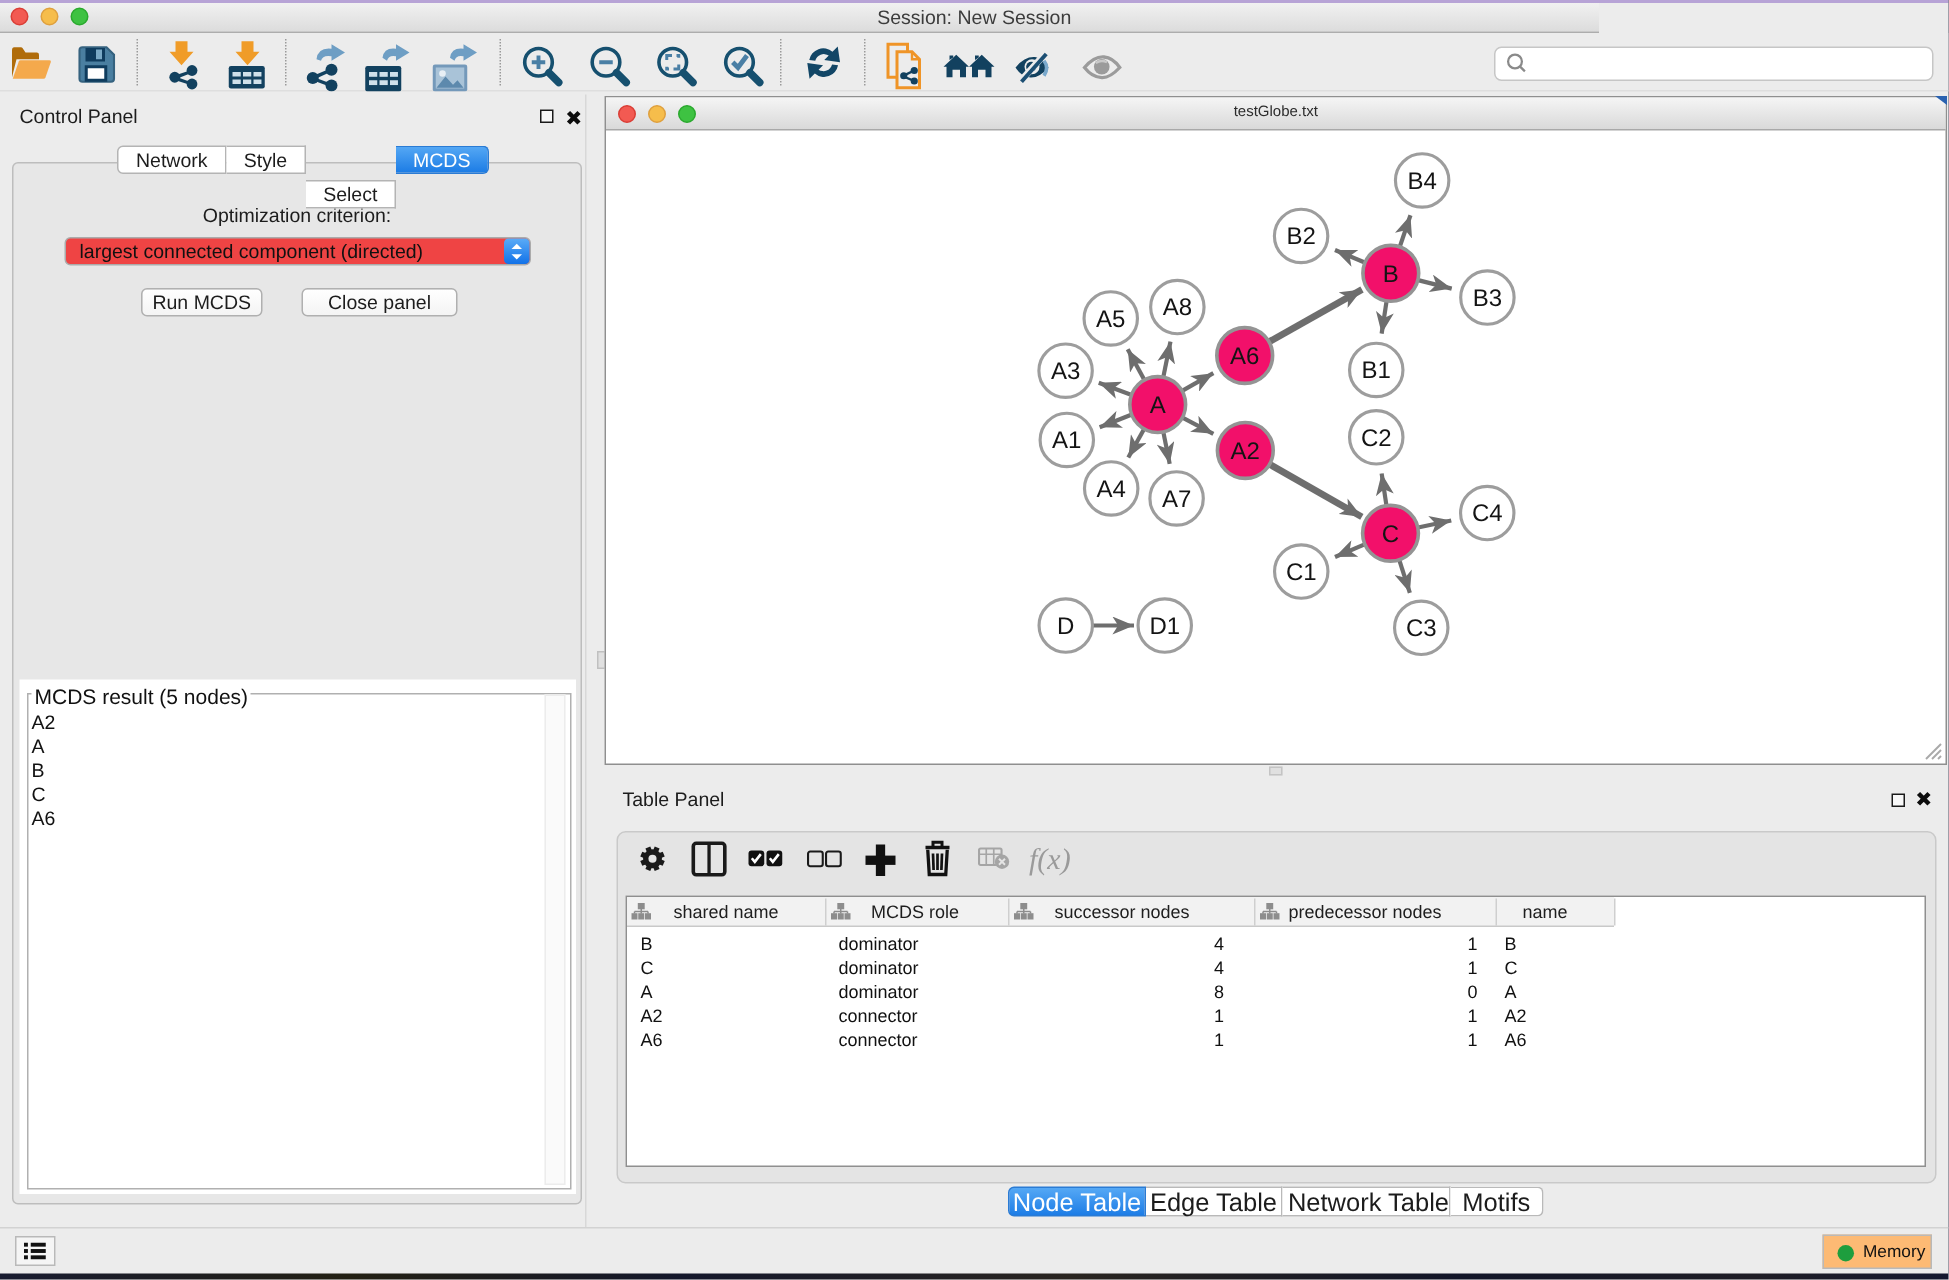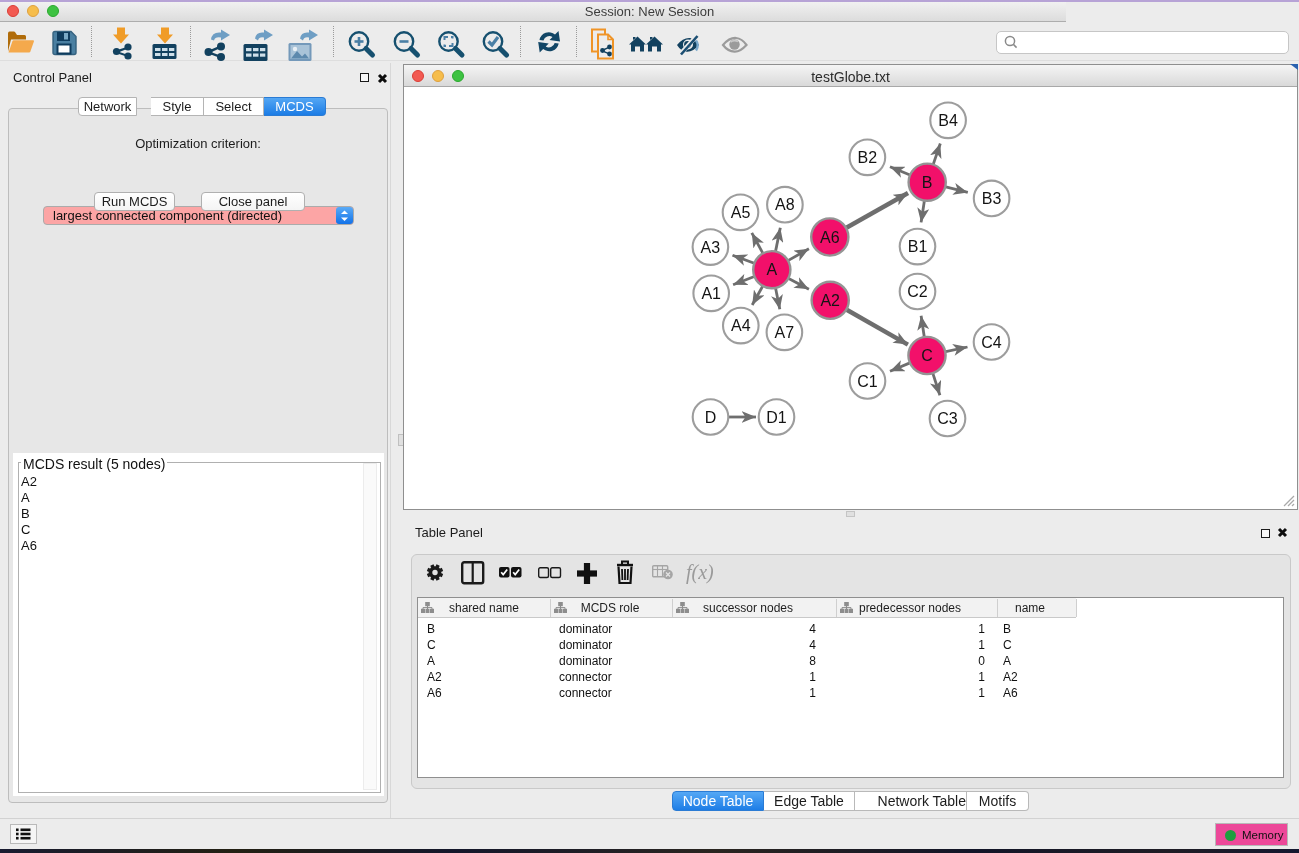--- a/index.html
+++ b/index.html
@@ -22,58 +22,58 @@
   border:1px solid #c6c6c6; border-radius:5px; }
 
 #cp-title { position:absolute; left:13px; top:70px; font-size:13px; color:#1c1c1c; }
 .floatbtn { position:absolute; width:9px; height:9px; border:1.5px solid #1a1a1a; background:#f8f8f8; }
 #tabpane { position:absolute; left:8px; top:108px; width:380px; height:695px;
   background:#e7e7e7; border:1px solid #bdbdbd; border-radius:4px; }
 .tab { position:absolute; top:97px; height:19px; background:#fff; border:1px solid #b4b4b4;
   font-size:13px; color:#1c1c1c; text-align:center; line-height:18px; z-index:5; }
 .tabsel { background:linear-gradient(#54a7f4,#1c7ce5); color:#fff; border-color:#2a7bd4; }
 #opt-label { position:absolute; left:0px; top:136px; width:396px; text-align:center; font-size:13px; color:#1c1c1c;}
-#dropdown { position:absolute; left:43px; top:158px; width:311px; height:19px; background:#fca5a5;
-  border:1px solid #ababab; border-radius:4px; font-size:13px; color:#111; line-height:17px; padding-left:9px;margin-top:48px; }
+#dropdown { position:absolute; left:43px; top:158px; width:311px; height:19px; background:#ef4444;
+  border:1px solid #ababab; border-radius:4px; font-size:13px; color:#111; line-height:17px; padding-left:9px; }
 #dd-step { position:absolute; right:0px; top:0px; width:17px; height:17px; border-radius:3px;
   background:linear-gradient(#5aabf7,#1272e8); }
 .btn { position:absolute; top:192px; height:19px; background:linear-gradient(#ffffff,#f4f4f4); border:1px solid #b0b0b0;
   border-radius:4px; font-size:13px; color:#1c1c1c; text-align:center; line-height:17px; }
 #gb-white { position:absolute; left:13px; top:453px; width:371px; height:343px; background:#fff; }
 #gb-border { position:absolute; left:18px; top:462px; width:363px; height:331px; border:1px solid #b0b0b0; }
 #grouplabel { position:absolute; left:21px; top:456px; font-size:14px; color:#111; background:#fff; padding:0 2px; }
 #mcds-list { position:absolute; left:21px; top:474px; font-size:13px; color:#111; line-height:16px; }
 #list-scroll { position:absolute; left:363px; top:463px; width:14px; height:327px; background:#fafafa; border:1px solid #ececec;}
 
 #vdiv { position:absolute; left:390px; top:63px; width:1px; height:755px; background:#d8d8d8; }
 #vgrip { position:absolute; left:398px; top:434px; width:6px; height:12px; background:#e0e0e0; border:1px solid #c0c0c0;}
 
 #netwin { position:absolute; left:403px; top:64px; width:895px; height:446px;
   background:#fff; border:1px solid #8f8f8f; }
 #nw-titlebar { position:absolute; left:0; top:0; width:893px; height:22px;
   background:linear-gradient(#f5f5f5,#d9d9d9); border-bottom:1px solid #a8a8a8; }
 #nw-titlebar .t-red { left:8px; background:#f25a52; border:0.5px solid #da3e36;}
 #nw-titlebar .t-yel { left:28px; background:#f6bd4b; border:0.5px solid #dfa03e;}
 #nw-titlebar .t-grn { left:48px; background:#3ec242; border:0.5px solid #2aa92e;}
-#nw-title { position:absolute; left:0; width:893px; top:4px; text-align:center; font-size:14px; color:#2c2c2c; }
+#nw-title { position:absolute; left:0; width:893px; top:4px; text-align:center; font-size:10px; color:#2c2c2c; }
 #bluecorner { position:absolute; right:-1px; top:-1px; width:0; height:0;
   border-top:6px solid #2a62b0; border-left:8px solid transparent; }
 #hgrip { position:absolute; left:846px; top:511px; width:9px; height:6px; background:#e0e0e0; border:1px solid #c4c4c4;}
 
 #tp-title { position:absolute; left:415px; top:525px; font-size:13px; color:#1c1c1c;text-align:center; }
 #tablebox { position:absolute; left:411px; top:554px; width:880px; height:235px;
   background:#e4e4e4; border:1px solid #c9c9c9; border-radius:6px; }
 #tptable { position:absolute; left:417px; top:597px; width:867px; height:181px; background:#fff; border:1px solid #8f8f8f; }
 .bt-tab { position:absolute; top:791px; height:20px; background:#fff; border:1px solid #b9b9b9;
-  font-size:14px; color:#1c1c1c; text-align:center; line-height:19px; }
+  font-size:17px; color:#1c1c1c; text-align:center; line-height:19px; }
 .bt-sel { background:linear-gradient(#55a8f5,#1d7de6); color:#fff; border-color:#2a7bd4; }
 
 #statusline { position:absolute; left:0; top:818px; width:1299px; height:1px; background:#d2d2d2; }
 #listbtn { position:absolute; left:10px; top:824px; width:27px; height:20px; background:#f5f5f5; border:1px solid #b9b9b9; }
-#membtn { position:absolute; left:1215px; top:823px; width:73px; height:23px; background:#ec4899;
+#membtn { position:absolute; left:1215px; top:823px; width:73px; height:23px; background:#fdba74;
   border:1px solid #b9b9b9; font-size:11.5px; color:#111; }
 #membtn .dot { position:absolute; left:9px; top:6px; width:11px; height:11px; border-radius:50%; background:#1e9e3e; }
 #membtn .ml { position:absolute; left:26px; top:5px; }
 </style>
 </head>
 <body>
 <div id="app"></div>
 <div id="titlebar">
   <div class="tl t-red"></div>
     <div class="tl t-yel"></div>
@@ -244,23 +244,23 @@
           <line x1="16.4" y1="12.4" x2="19.6" y2="15.6" stroke-width="1.5"></line>
         </g>
       </svg></div>
 </div>
 <div id="cp-title">Control Panel</div>
 <div class="floatbtn" style="left:360px; top:73px;"></div>
 <svg class="abs" style="left:377px; top:73px;" width="11" height="11" xmlns="http://www.w3.org/2000/svg">
     <path d="M2,2 L9,9 M9,2 L2,9" stroke="#0d0d0d" stroke-width="3"></path>
   </svg>
 <div id="tabpane"></div>
-<div class="tab" style="left:78px; width:59px; border-radius:4px 0 0 4px;">Network</div>
+<div class="tab" style="left:78px; width:73px; border-radius:4px 0 0 4px;">Network</div>
 <div class="tab" style="left:151px; width:53px; border-left:none;">Style</div>
-<div class="tab" style="left:204px; width:60px; border-left:none;">Select</div>
+<div class="tab" style="left:204px; width:60px; border-left:none;margin-top:23px;">Select</div>
 <div class="tab tabsel" style="left:264px; width:62px; border-left:none; border-radius:0 4px 4px 0;">MCDS</div>
 <div id="opt-label">Optimization criterion:</div>
 <div id="dropdown">largest connected component (directed)
   <div id="dd-step"><svg width="17" height="17" xmlns="http://www.w3.org/2000/svg">
         <path d="M5,7 L8.5,3.5 L12,7 z" fill="#fff"></path>
         <path d="M5,10.5 L8.5,14 L12,10.5 z" fill="#fff"></path>
       </svg></div>
 </div>
 <div class="btn" style="left:94px; width:81px;">Run MCDS</div>
 <div class="btn" style="left:201px; width:104px;">Close panel</div>

